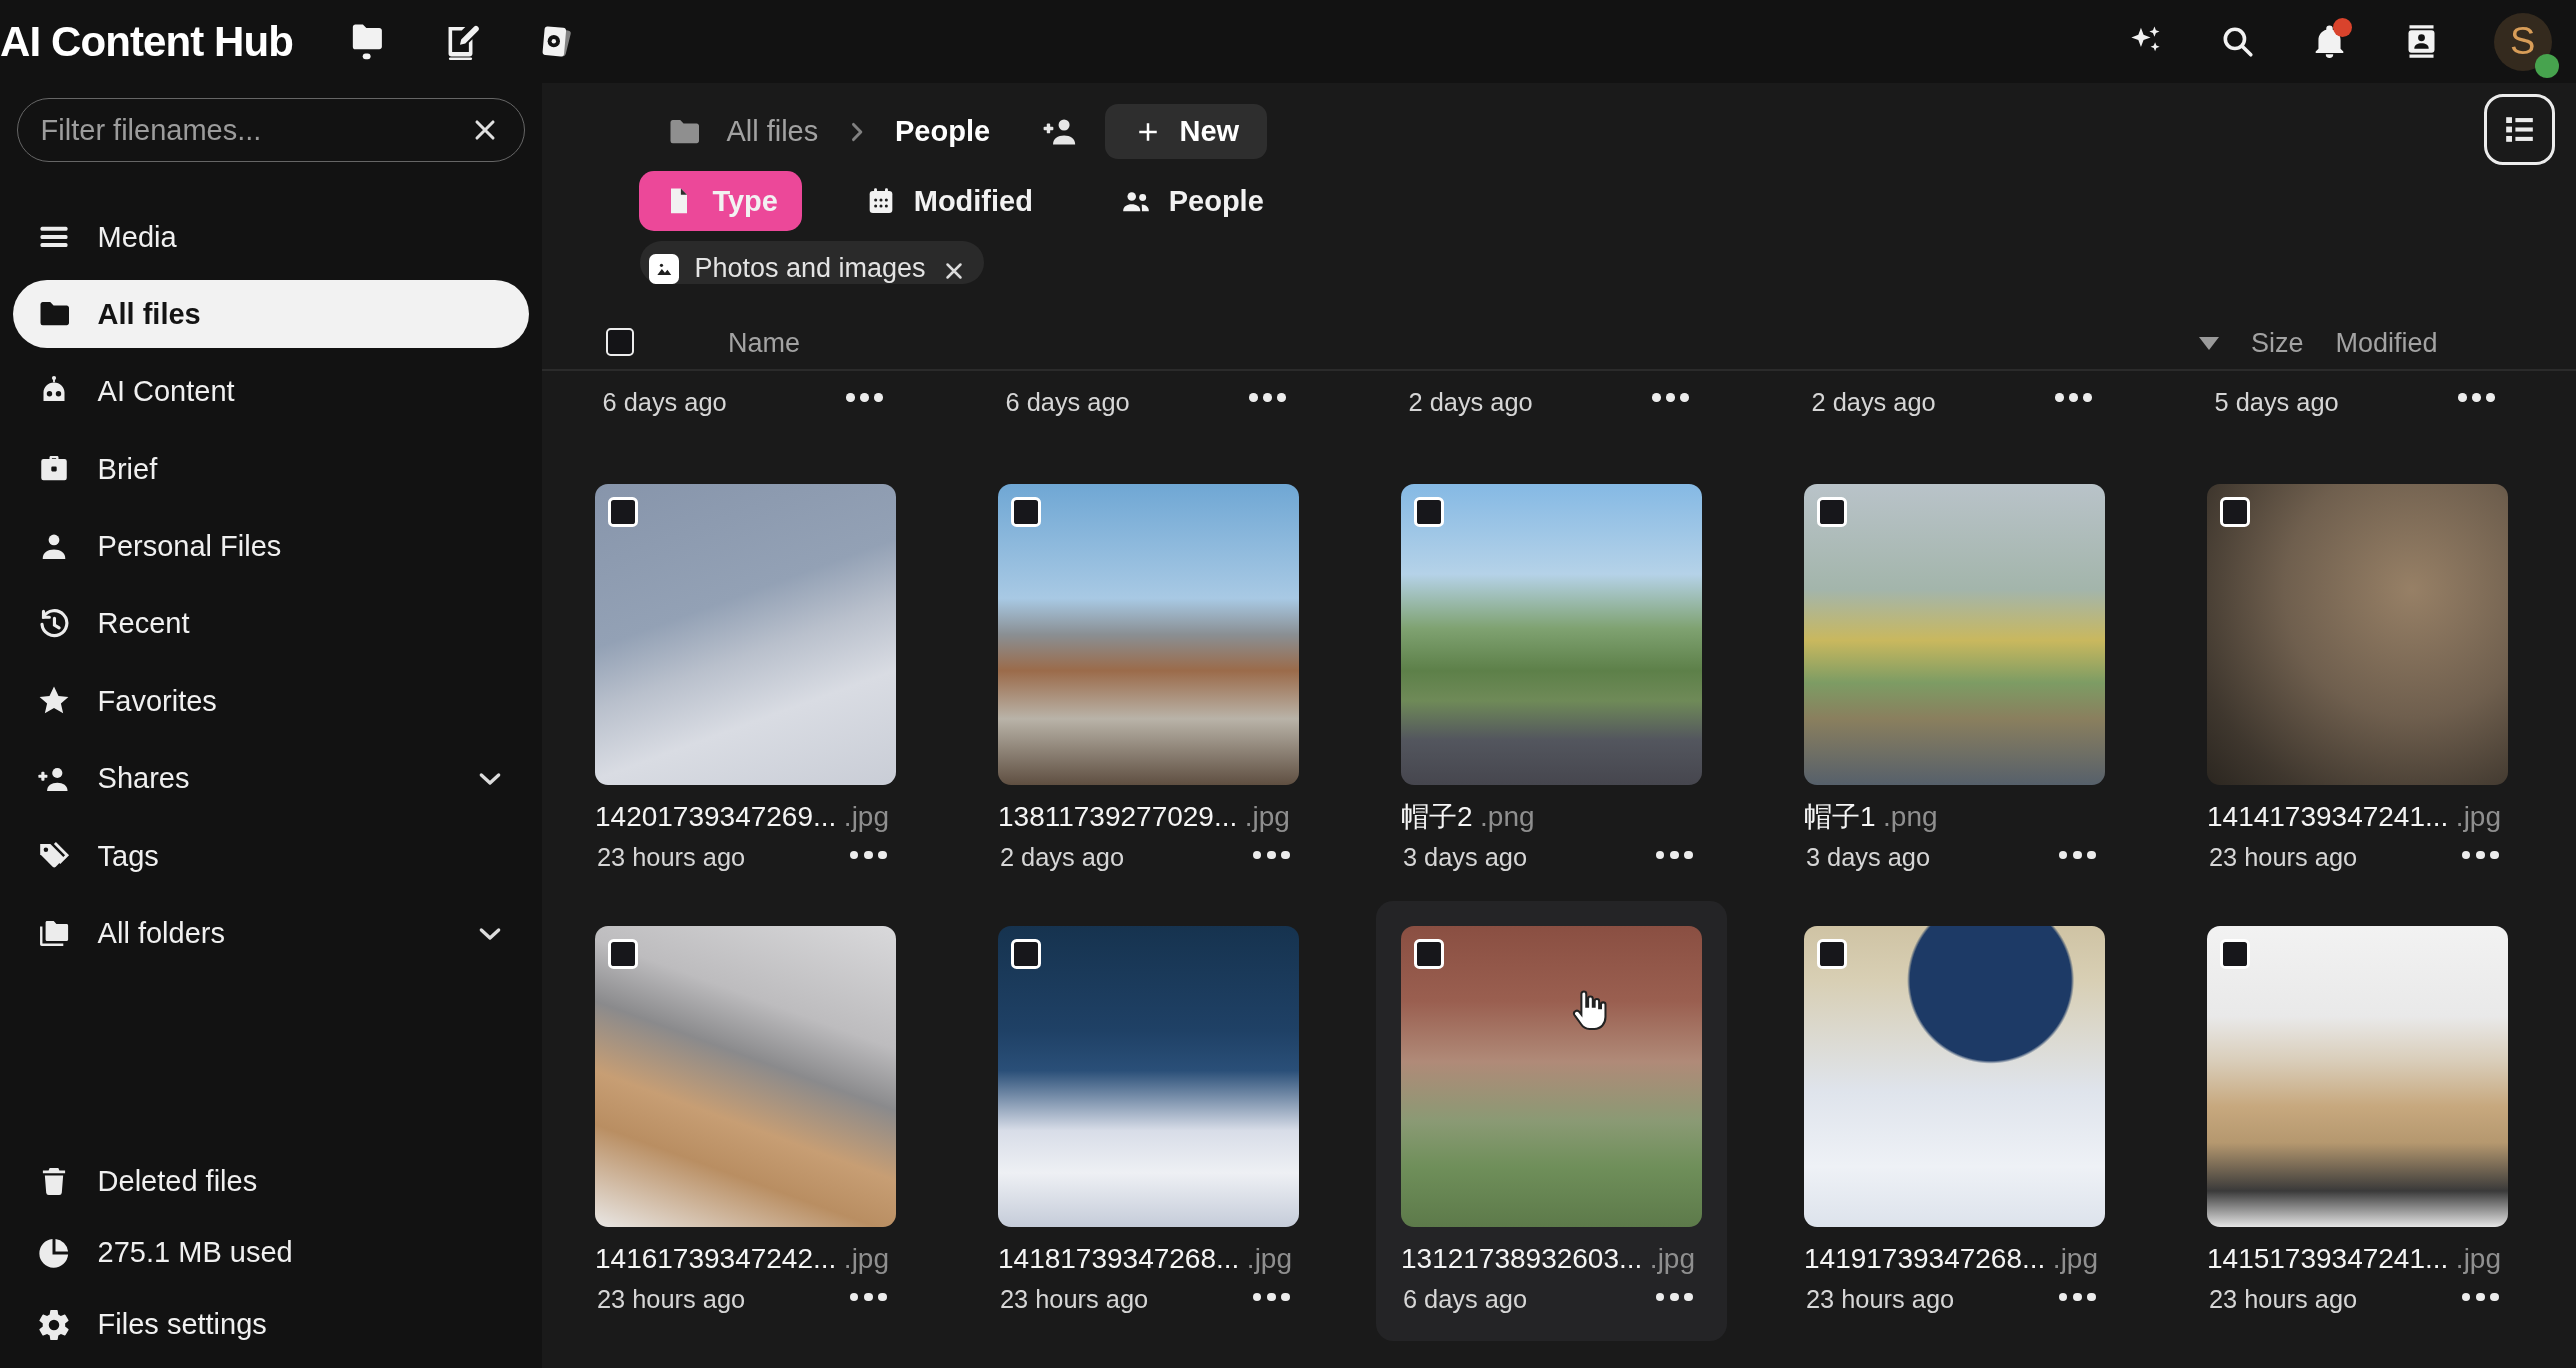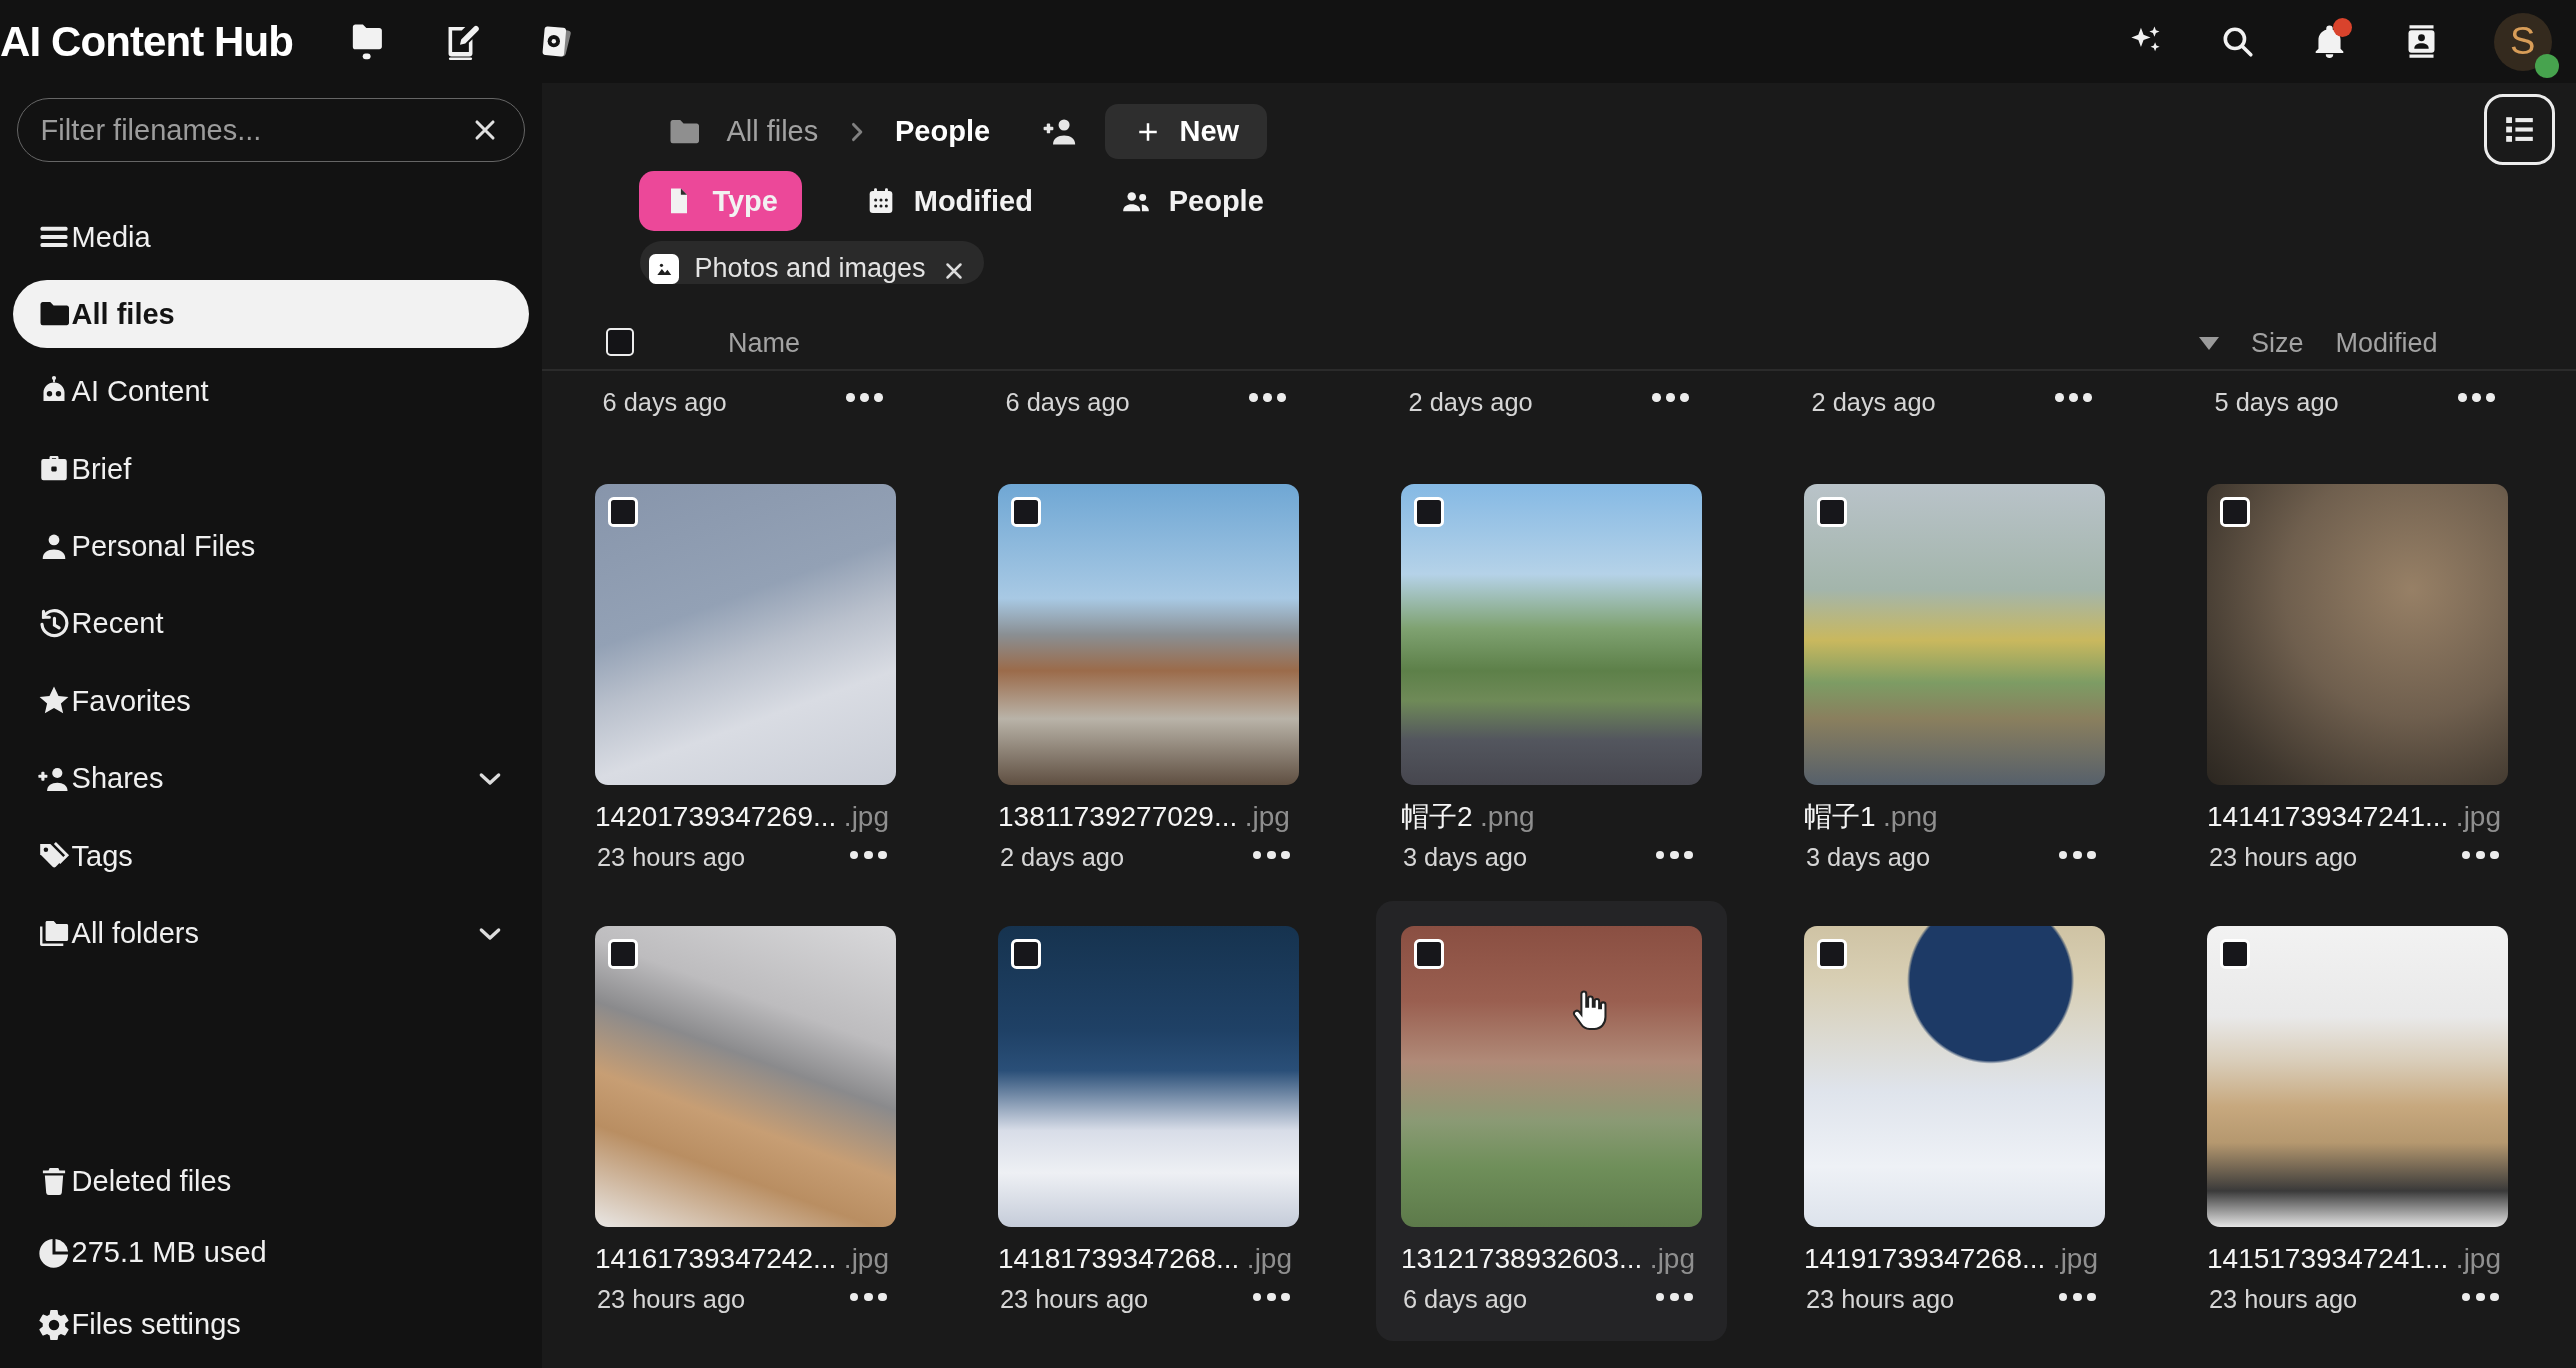--- a/index.html
+++ b/index.html
@@ -24,21 +24,21 @@
   
   .sidebar { position:absolute; left:0; top:83px; width:542px; bottom:0; background:#121212; z-index:4;}
   .filterbox { position:relative; margin:15px 17px 0 17px; height:64px; border:1.9px solid #666;
     border-radius:32px; display:flex; align-items:center; padding:0 22.6px; }
   .filterbox input { flex:1; background:transparent; border:none; outline:none; color:#e8e8e8;
     font-size:29px; font-family:"Liberation Sans", sans-serif;}
   .filterbox input::placeholder { color:#9c9c9c; }
   .clear-x { width:32px; height:32px; color:#e0e0e0; cursor:pointer; flex:none;}
   .side-items { margin-top:41px; }
   .side-item { height:68px; margin:9.4px 13px; border-radius:34px; display:flex; align-items:center;
-    padding:0 22.6px; font-size:29px; color:#f0f0f0; cursor:pointer; }
+    gap:26px; padding:0 22.6px; font-size:29px; color:#f0f0f0; cursor:pointer; }
   .side-item .sico { width:36px; height:36px; color:#ececec; flex:none;}
   .side-item.selected { background:#f2f2f2; color:#141414; font-weight:bold;}
   .side-item.selected .sico { color:#141414; }
   .side-item .chev { margin-left:auto; width:32px; height:32px; color:#dcdcdc;}
   .side-footer { position:absolute; left:0; right:2px; bottom:5.6px; }
   .side-footer .side-item { margin:3.8px 13px; }
 
   
   .content { position:absolute; left:542px; top:83px; right:0; bottom:0; background:#1a1a1a; }
   .breadcrumb { position:absolute; left:124px; top:20.7px; height:56px; display:flex; align-items:center; }

